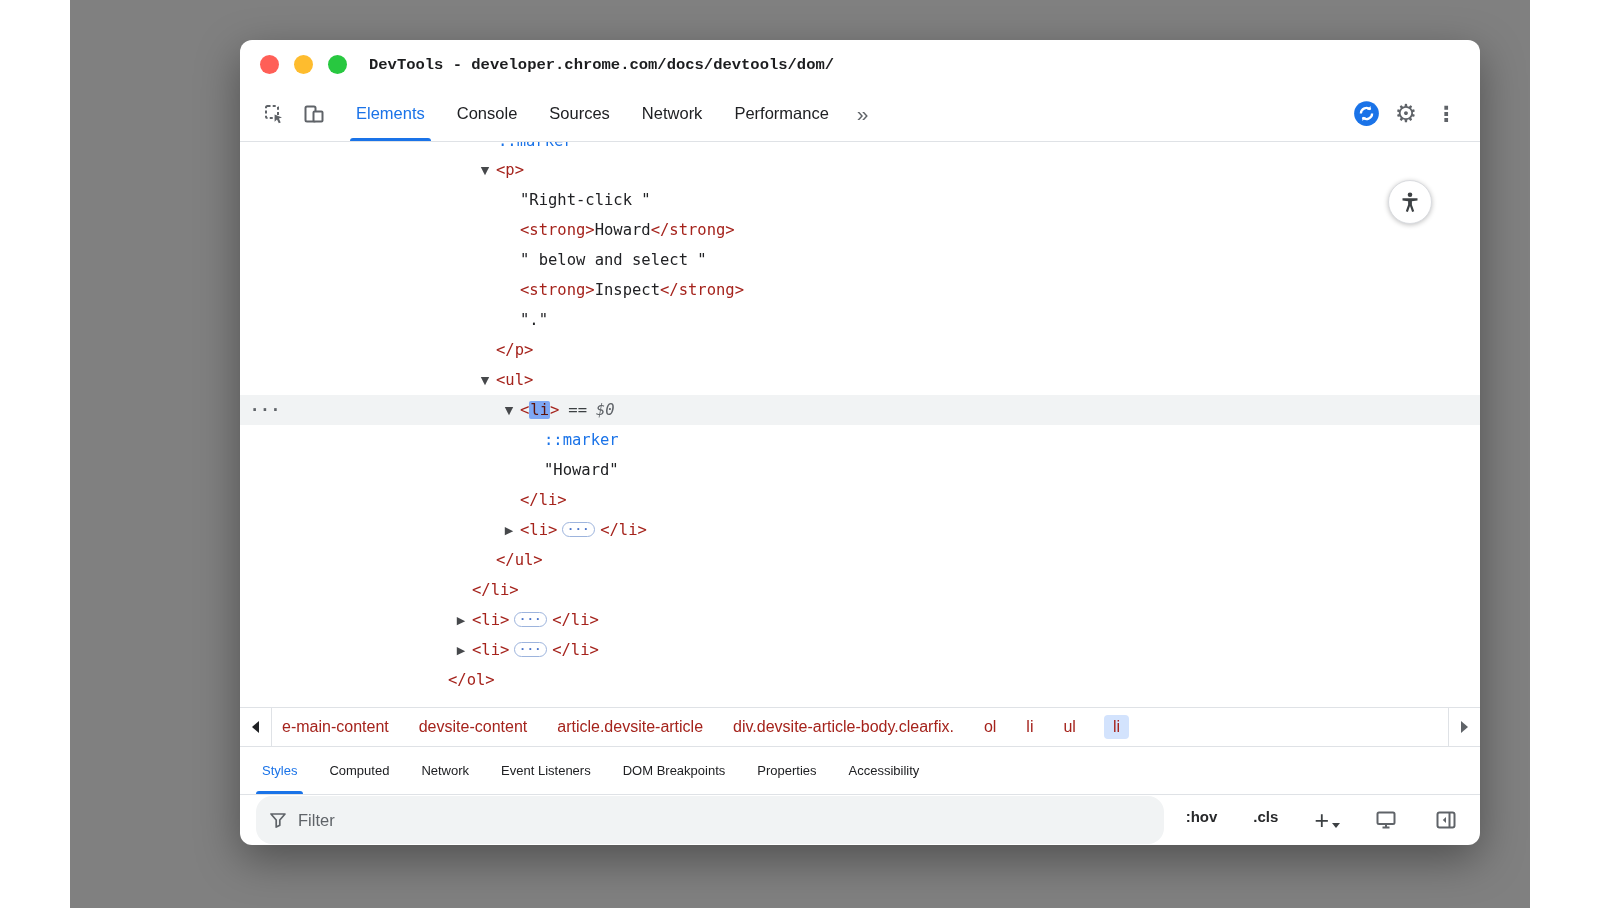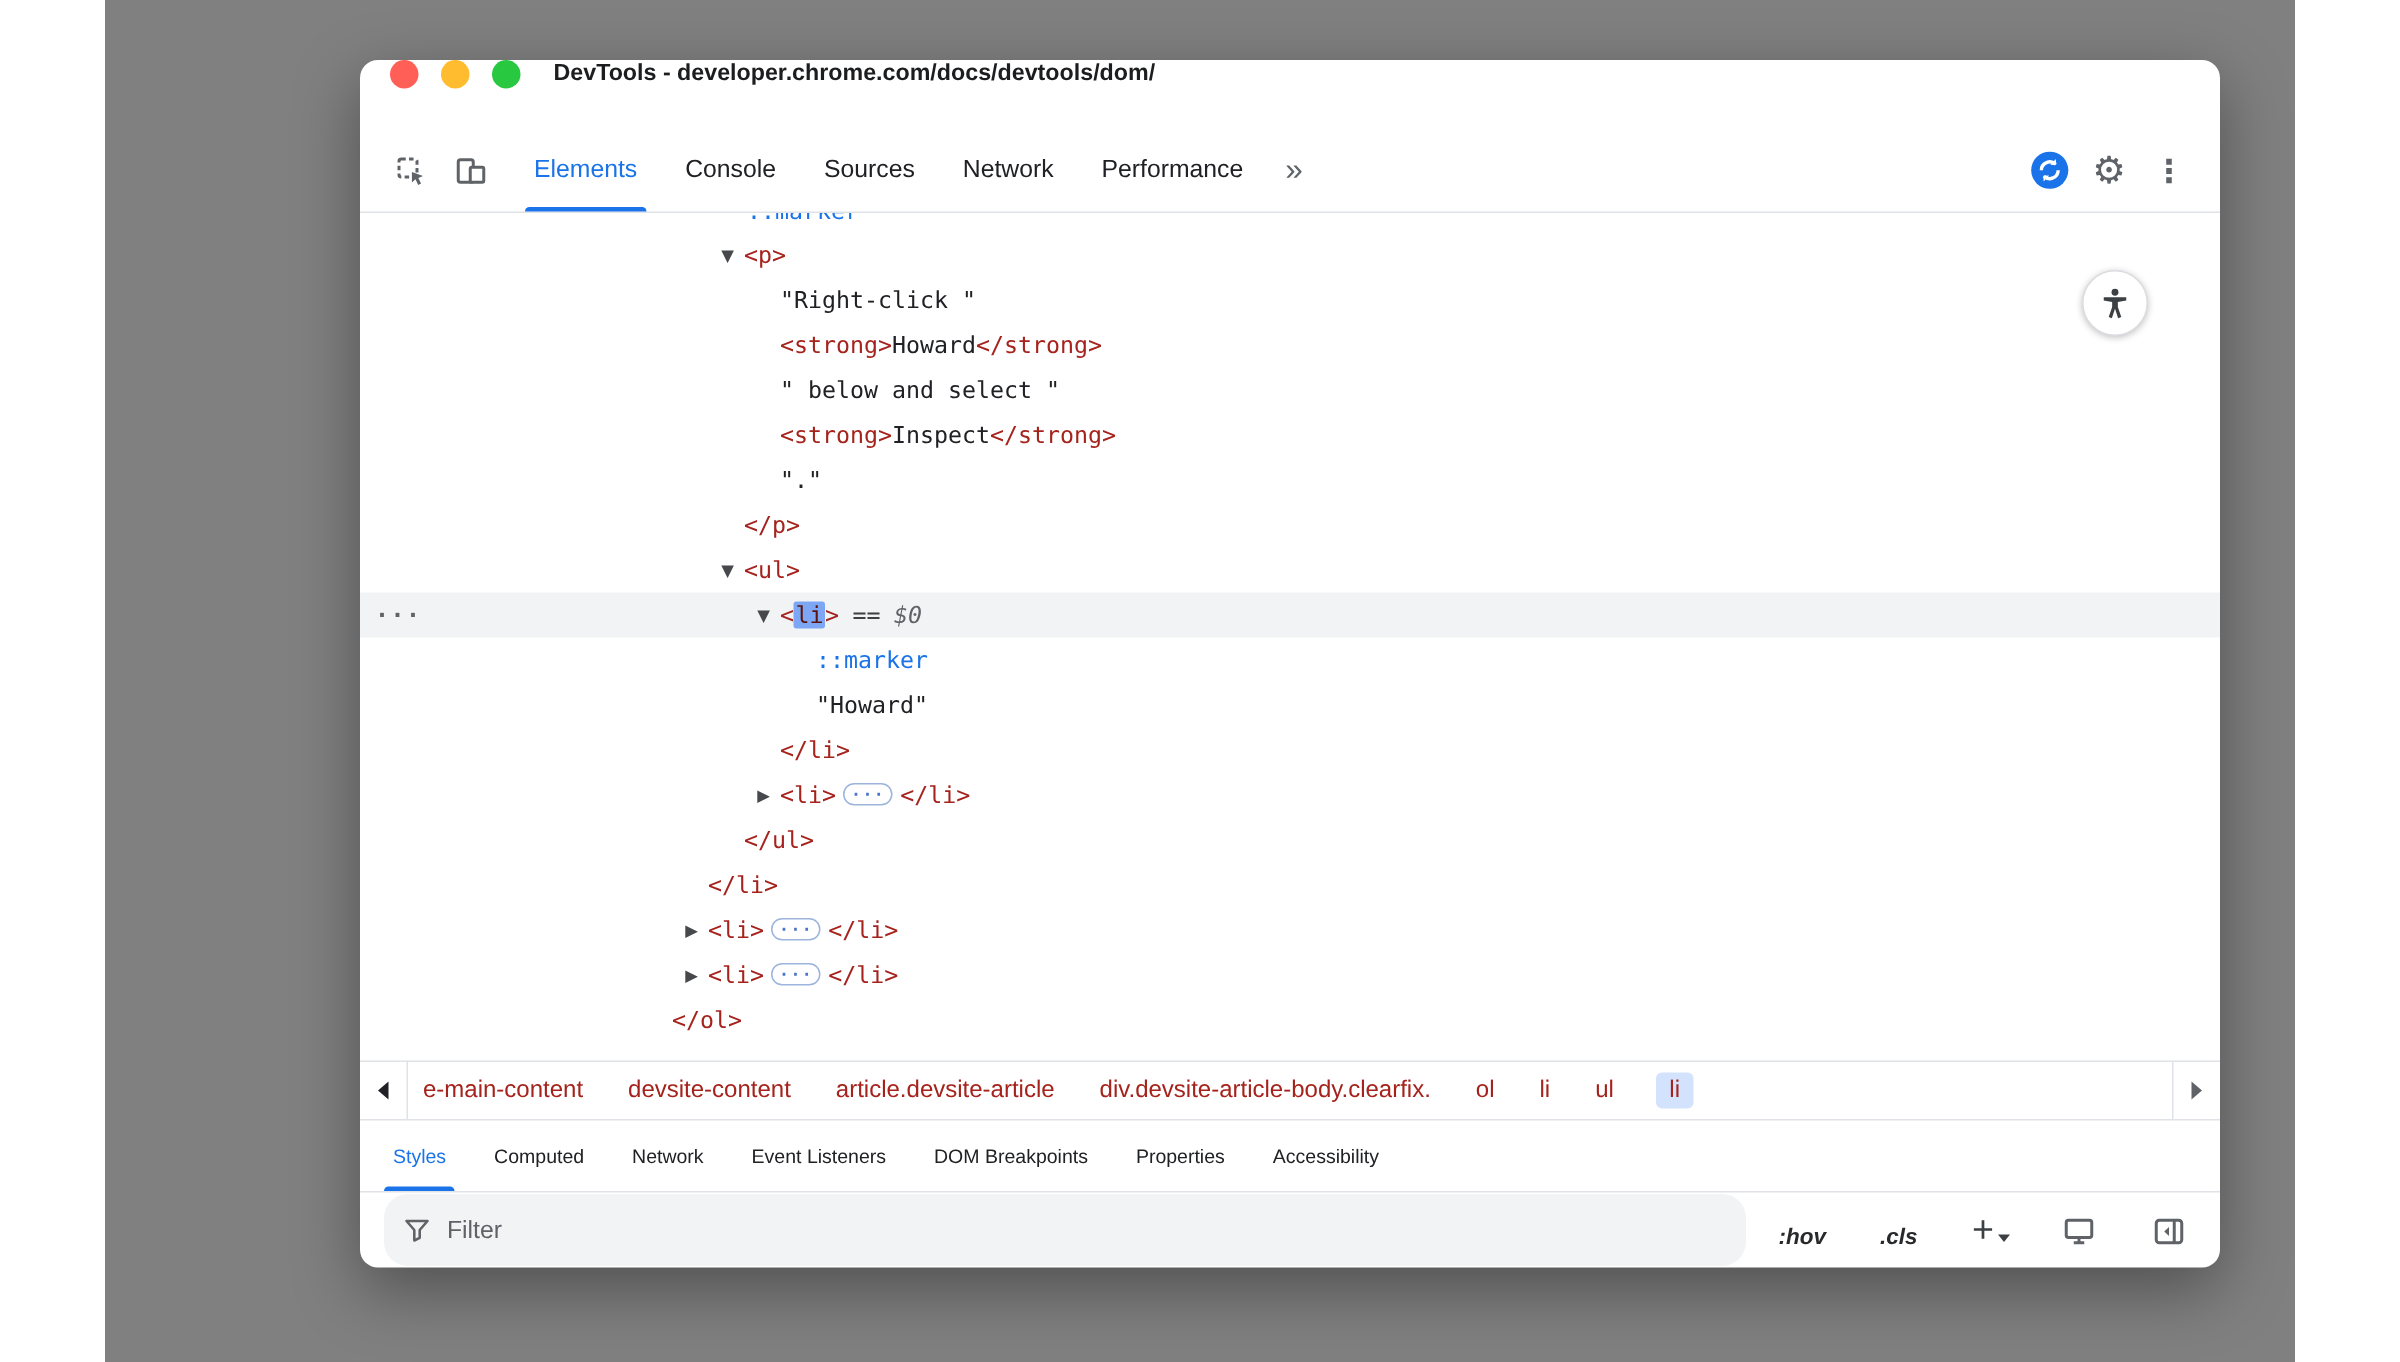--- a/index.html
+++ b/index.html
@@ -8,21 +8,21 @@
   body { position:relative; }
 
   .backdrop { position:absolute; left:70px; right:70px; top:0; bottom:0; background:#808080; }
 
   .window { position:absolute; left:170px; top:40px; width:1240px; height:805px;
             background:#fff; border-radius:12px; overflow:hidden;
             box-shadow:0 14px 44px rgba(0,0,0,.38);
             display:flex; flex-direction:column; }
 
   
-  .titlebar { height:46px; display:flex; align-items:flex-start; padding:0 20px; flex:none; }
+  .titlebar { height:46px; display:flex; align-items:flex-end; padding:12px 20px; flex:none;font-family:Liberation Mono, monospace; }
   .lights { display:flex; gap:15px; margin-right:22px; }
   .light { width:19px; height:19px; border-radius:50%; display:inline-block; }
   .light.red { background:#ff5f57; }
   .light.yellow { background:#febc2e; }
   .light.green { background:#28c840; }
   .title { font-size:15.5px; font-weight:bold; color:#1c1d1f; }
 
   
   .toolbar { height:56px; flex:none; display:flex; align-items:stretch;
              border-bottom:1px solid #dfe2e6; padding:0 14px; }
@@ -87,21 +87,21 @@
   .styles-tabs .tab { font-size:13px; }
 
   
   .filter-bar { height:50px; flex:none; display:flex; align-items:center; padding:0 16px; }
   .filter-pill { flex:1; max-width:938px; height:48px; background:#f1f3f4; border-radius:16px;
                  display:flex; align-items:center; padding:0 12px; gap:10px; margin-right:22px;
                  cursor:text; }
   .filter-pill input { border:none; outline:none; background:transparent; font-size:16.5px;
                        color:#202124; width:100%; font-family:"Liberation Sans", sans-serif; }
   .filter-pill input::placeholder { color:#5f6368; }
-  .right-cluster { display:flex; align-items:flex-end; gap:36px; margin-left:auto; margin-right:6px;font-style:italic; }
+  .right-cluster { display:flex; align-items:flex-start; gap:36px; margin-left:auto; margin-right:6px; }
   .state-btn { font-size:15px; font-weight:bold; color:#28292b; cursor:pointer; }
   .plus { font-size:25px; color:#3c4043; line-height:1; position:relative; padding-right:9px;
           cursor:pointer; }
   .plus::after { content:""; position:absolute; right:-2px; bottom:1px;
                  border:4px solid transparent; border-top:5px solid #3c4043; }
   svg { display:block; }
 </style>
 </head>
 <body>
 

